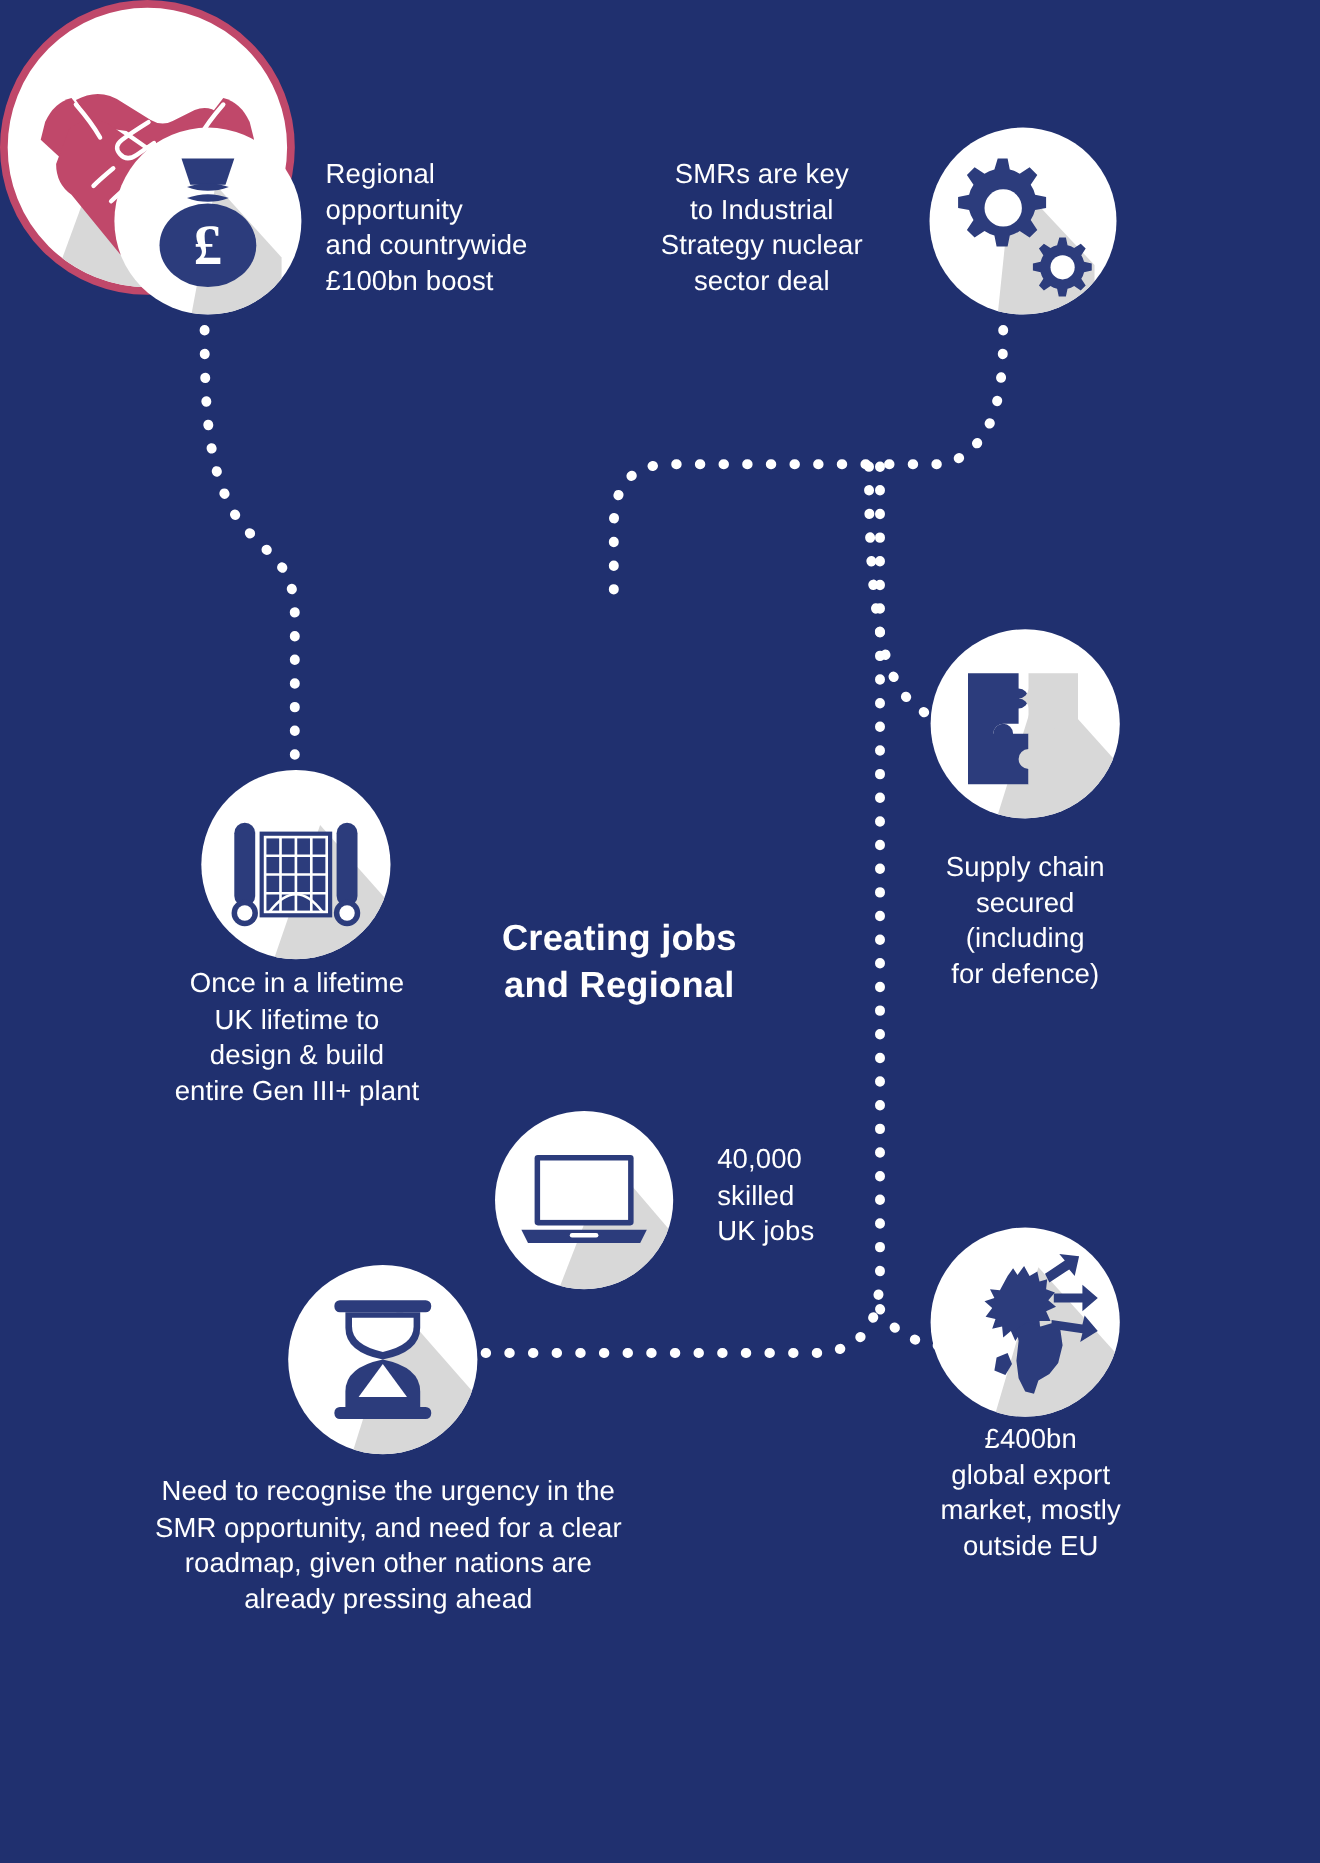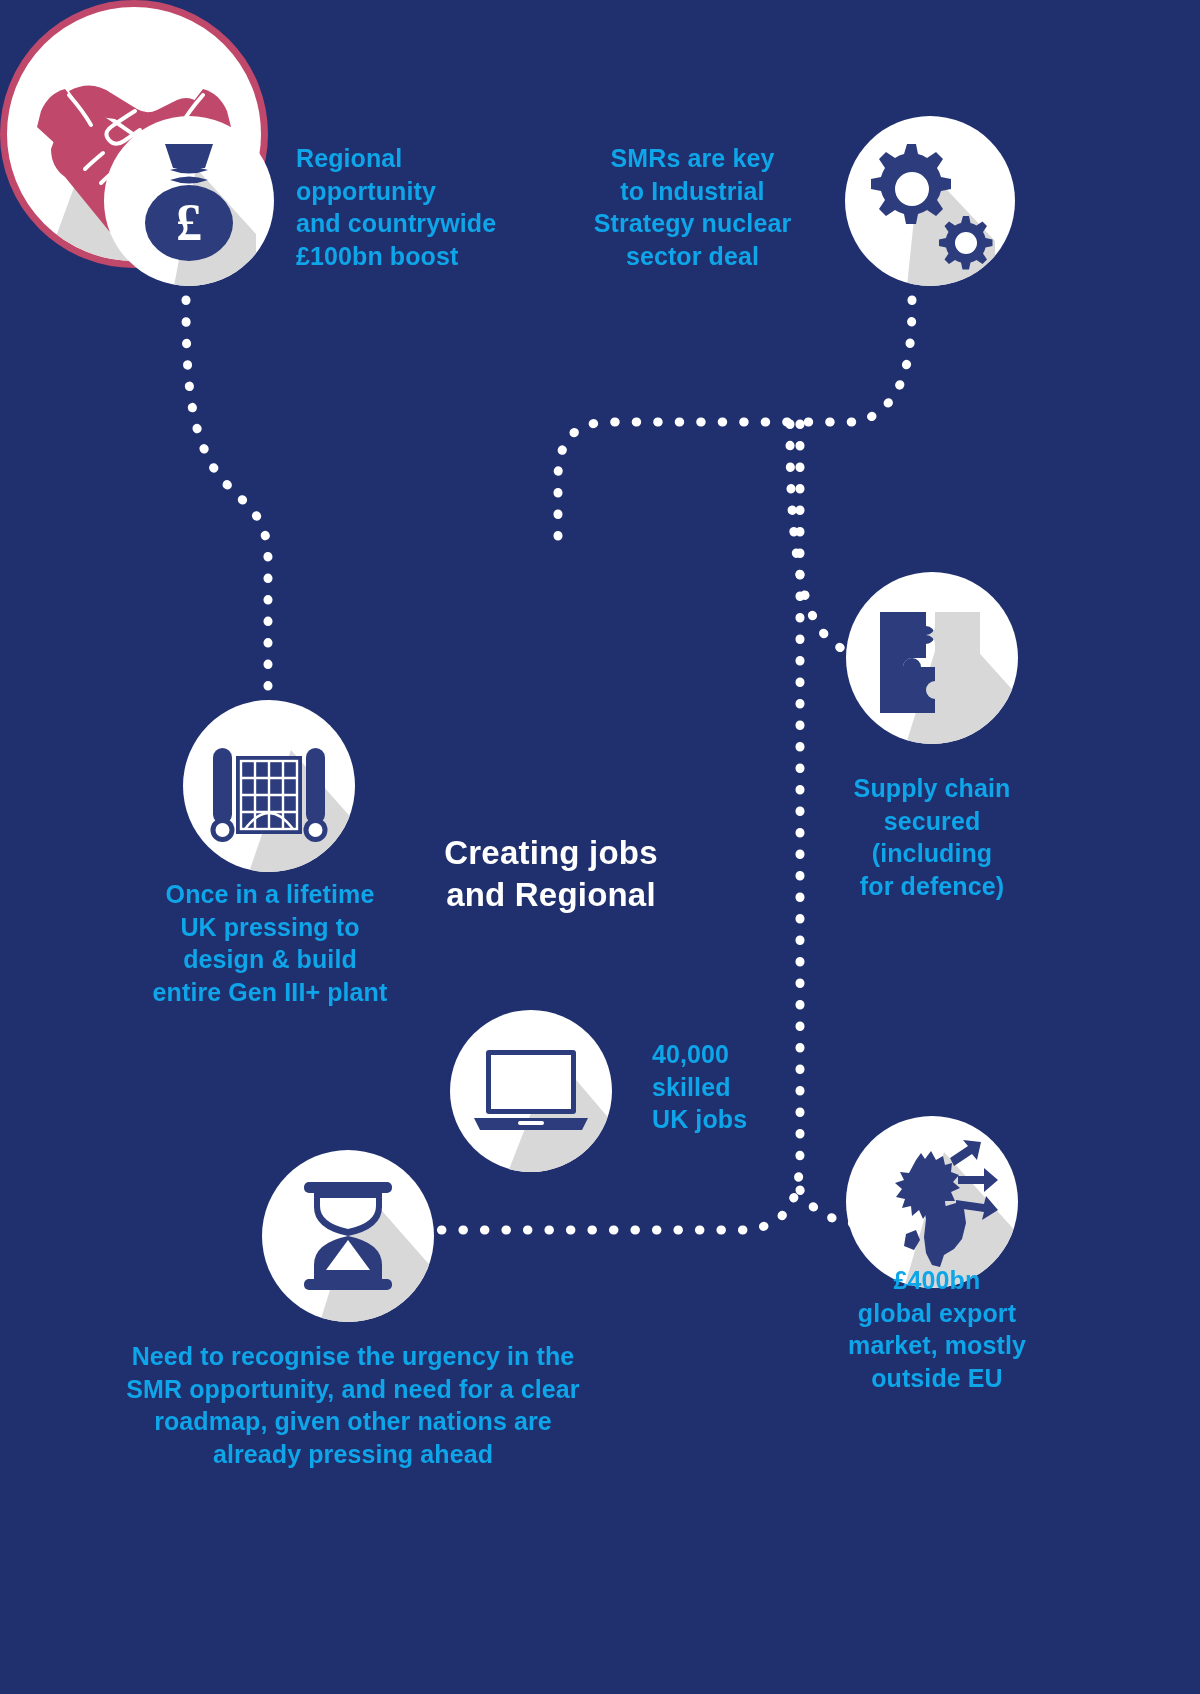--- a/index.html
+++ b/index.html
@@ -16,42 +16,42 @@
   }
   .circle{
     position:absolute;
     border-radius:50%;
     background:#ffffff;
     overflow:hidden;
   }
   .circle svg{position:absolute;left:0;top:0;}
   .label{
     position:absolute;
-    color:#0ea5e9;
+    color:#ffffff;
     font-family:"Liberation Sans", sans-serif;
-    font-weight:700;
+    font-weight:400;
     letter-spacing:.1px;
     line-height:1.30;
   }
   .t-left{text-align:left;}
   .t-right{text-align:center;}
   .t-center{text-align:center;}
 
   
   #center-circle{
     left:420px;top:540px;width:268px;height:268px;
     border-radius:50%;
     background:#ffffff;
     box-sizing:border-box;
     border:7px solid #c0486a;
     overflow:hidden;
   }
   #center-title{
     position:absolute;
-    left:356px;top:832px;width:390px;
+    left:368px;top:832px;width:390px;
     text-align:center;
     color:#fff;
     font-size:33px;
     font-weight:bold;
     line-height:1.26;
     letter-spacing:.2px;
   }
   .dots{position:absolute;left:0;top:0;pointer-events:none;}
 </style>
 </head>
@@ -154,21 +154,21 @@
         <line x1="58" y1="112" x2="114" y2="112"></line>
         <line x1="72" y1="61" x2="72" y2="129"></line>
         <line x1="86" y1="61" x2="86" y2="129"></line>
         <line x1="100" y1="61" x2="100" y2="129"></line>
         <path d="M62,129 q24,-32 48,0"></path>
       </g>
     </svg>
   </div>
   <div class="label t-center" style="left:130px;top:878px;width:280px;font-size:25px;">
     <div>Once in a lifetime</div>
-    <div>UK pressing to</div>
+    <div>UK lifetime to</div>
     <div>design &amp; build</div>
     <div>entire Gen III+ plant</div>
   </div>
 
   <div class="circle" style="left:846px;top:572px;width:172px;height:172px;">
     <svg width="172" height="172" viewBox="0 0 172 172">
       <path d="M100,44 L172,124 L172,172 L60,172 Z" fill="#d8d8d8"></path>
 
       <path d="M34,40 h46 v14 a9,9 0 0 1 9,9 a9,9 0 0 1 -9,9 v14 H66 a9,9 0 0 0 -9,9 a9,9 0 0 0 9,9 H34 Z" fill="#2c3c7c"></path>
 
@@ -211,21 +211,21 @@
         <path d="M70,44 l5,-7 4,6 6,-8 5,9 7,-4 2,9 7,-2 -1,9 8,3 -6,7 7,6 -9,4 4,9 -10,0 1,10 -8,-4 -2,10 -7,-7 -6,9 -4,-9 -7,6 -1,-10 -9,2 3,-9 -9,-2 6,-8 -7,-6 9,-3 -4,-8 9,1 Z"></path>
         <path d="M78,92 l10,-6 12,4 10,-3 8,6 2,14 -4,16 -8,10 -10,6 -4,12 -8,-2 -6,-12 -2,-16 2,-18 Z"></path>
         <path d="M60,118 l10,-4 4,10 -6,10 -10,-4 Z"></path>
 
         <path d="M112,60 l26,0 0,-8 14,12 -14,12 0,-8 -26,0 Z"></path>
         <path d="M110,84 l28,4 2,-8 12,14 -16,10 2,-8 -28,-4 Z"></path>
         <path d="M104,42 l18,-12 -5,-6 18,2 -4,18 -5,-6 -18,12 Z"></path>
       </g>
     </svg>
   </div>
-  <div class="label t-center" style="left:832px;top:1264px;width:210px;font-size:25px;">
+  <div class="label t-center" style="left:832px;top:1292px;width:210px;font-size:25px;">
     <div>£400bn</div>
     <div>global export</div>
     <div>market, mostly</div>
     <div>outside EU</div>
   </div>
 
   <div class="circle" style="left:262px;top:1150px;width:172px;height:172px;">
     <svg width="172" height="172" viewBox="0 0 172 172">
       <path d="M100,38 L172,120 L172,172 L58,172 Z" fill="#d8d8d8"></path>
       <g fill="#2c3c7c">

